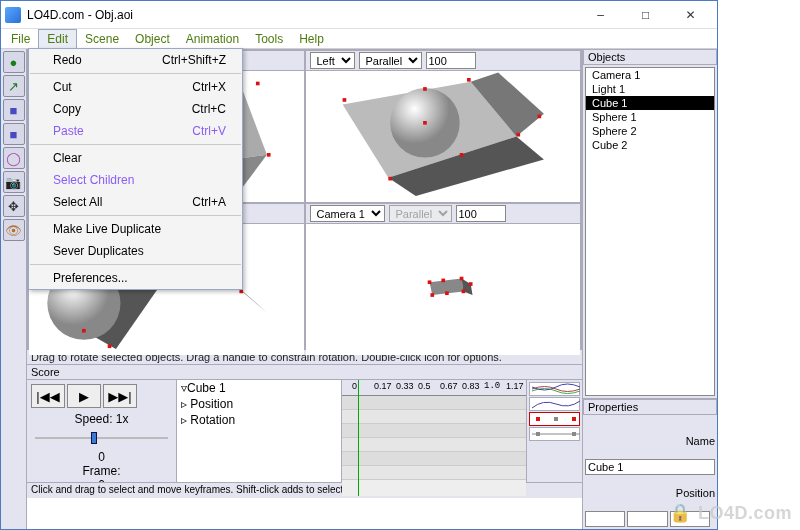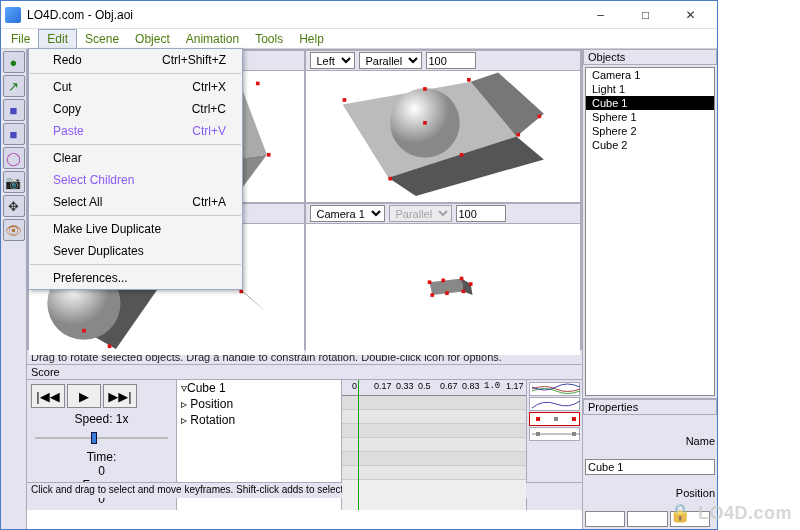--- a/index.html
+++ b/index.html
@@ -207,21 +207,20 @@
               <div class="pbtn">▶▶|</div>
             </div>
             <div style="text-align:center">
               <span>Speed:</span>
               <span>1x</span>
             </div>
             <div style="height:16px;position:relative;margin:4px 0;">
               <div style="position:absolute;left:4px;right:4px;top:7px;height:2px;background:#bbb;"></div>
               <div style="position:absolute;left:60px;top:2px;width:6px;height:12px;background:#3a7bd5;border:1px solid #114;"></div>
             </div>
-            <div style="text-align:center"><span>Time:</span></div>
             <div style="text-align:center"><span>0</span></div>
             <div style="text-align:center"><span>Frame:</span></div>
             <div style="text-align:center"><span>0</span></div>
           </div>
           <div class="tracknames" id="tracknames">
               <div>▿Cube 1</div>
               <div>  ▹ Position</div>
               <div>  ▹ Rotation</div>
             </div>
           <div class="timeline">

